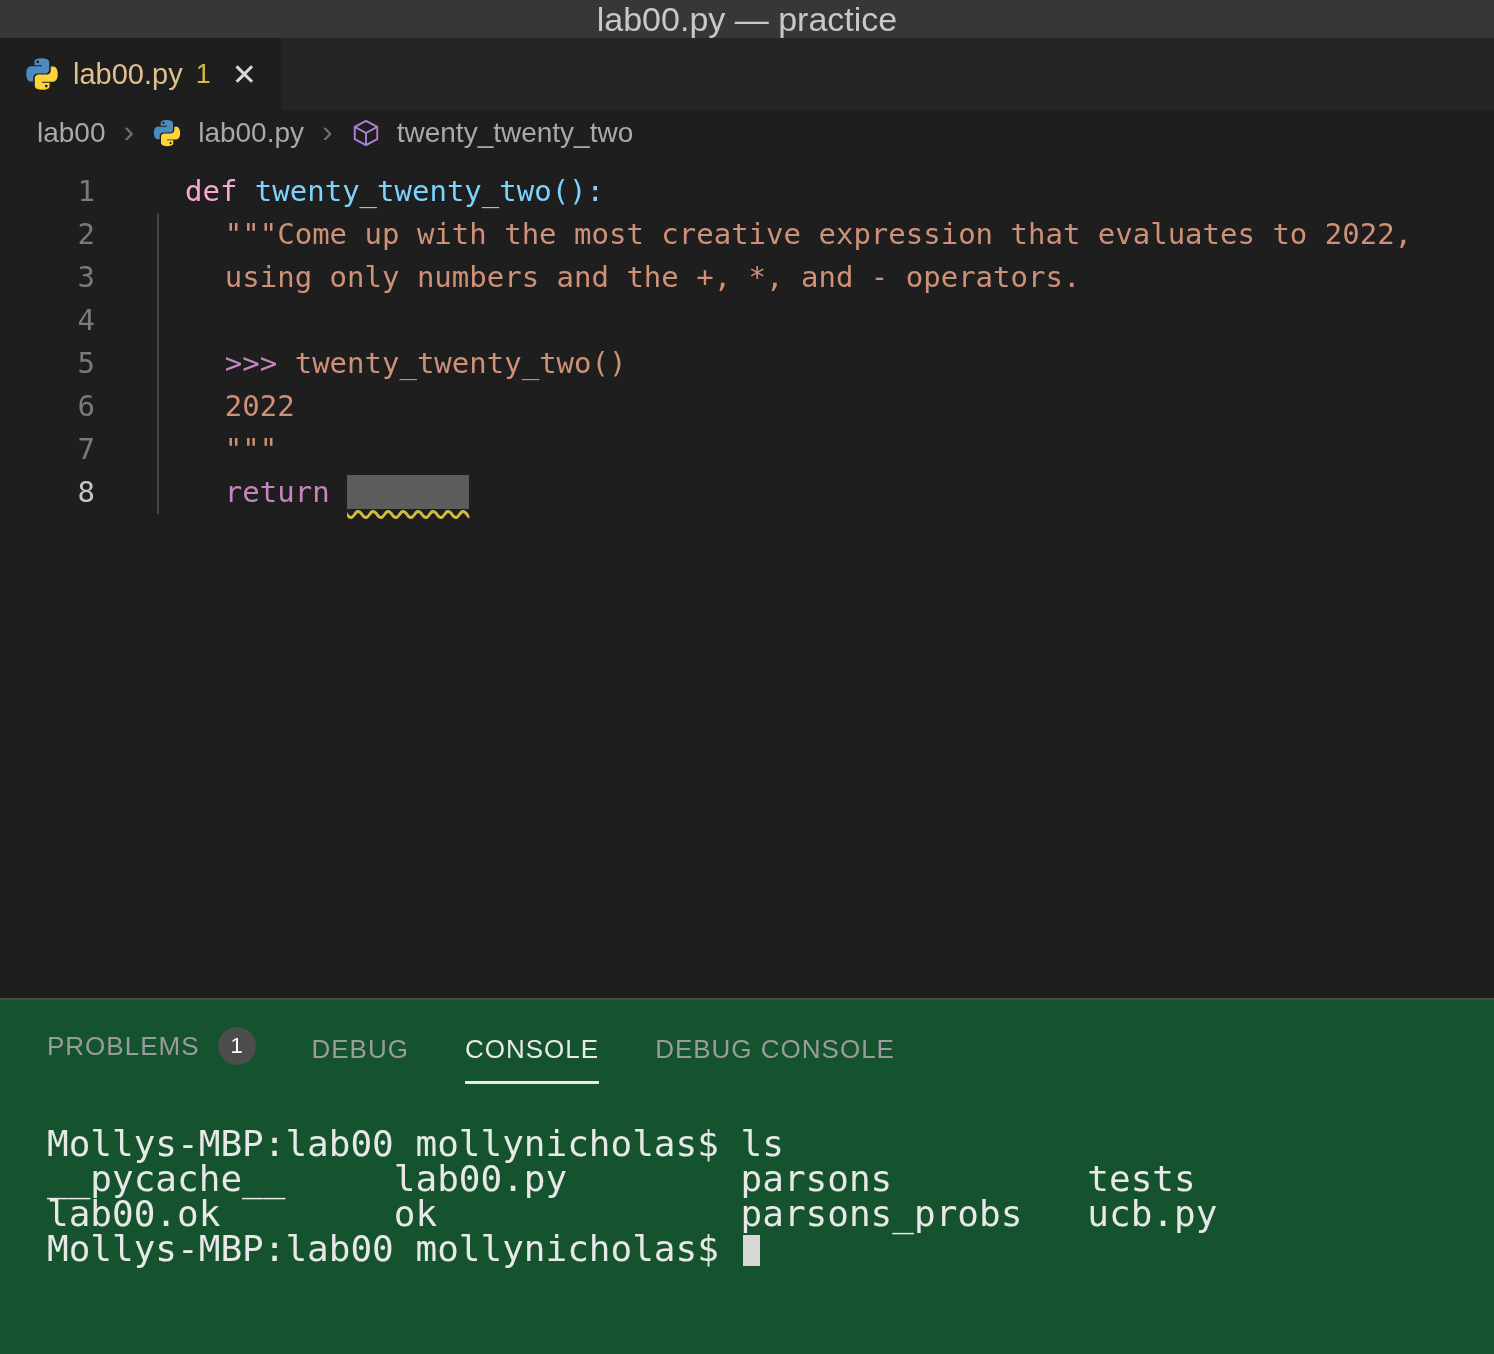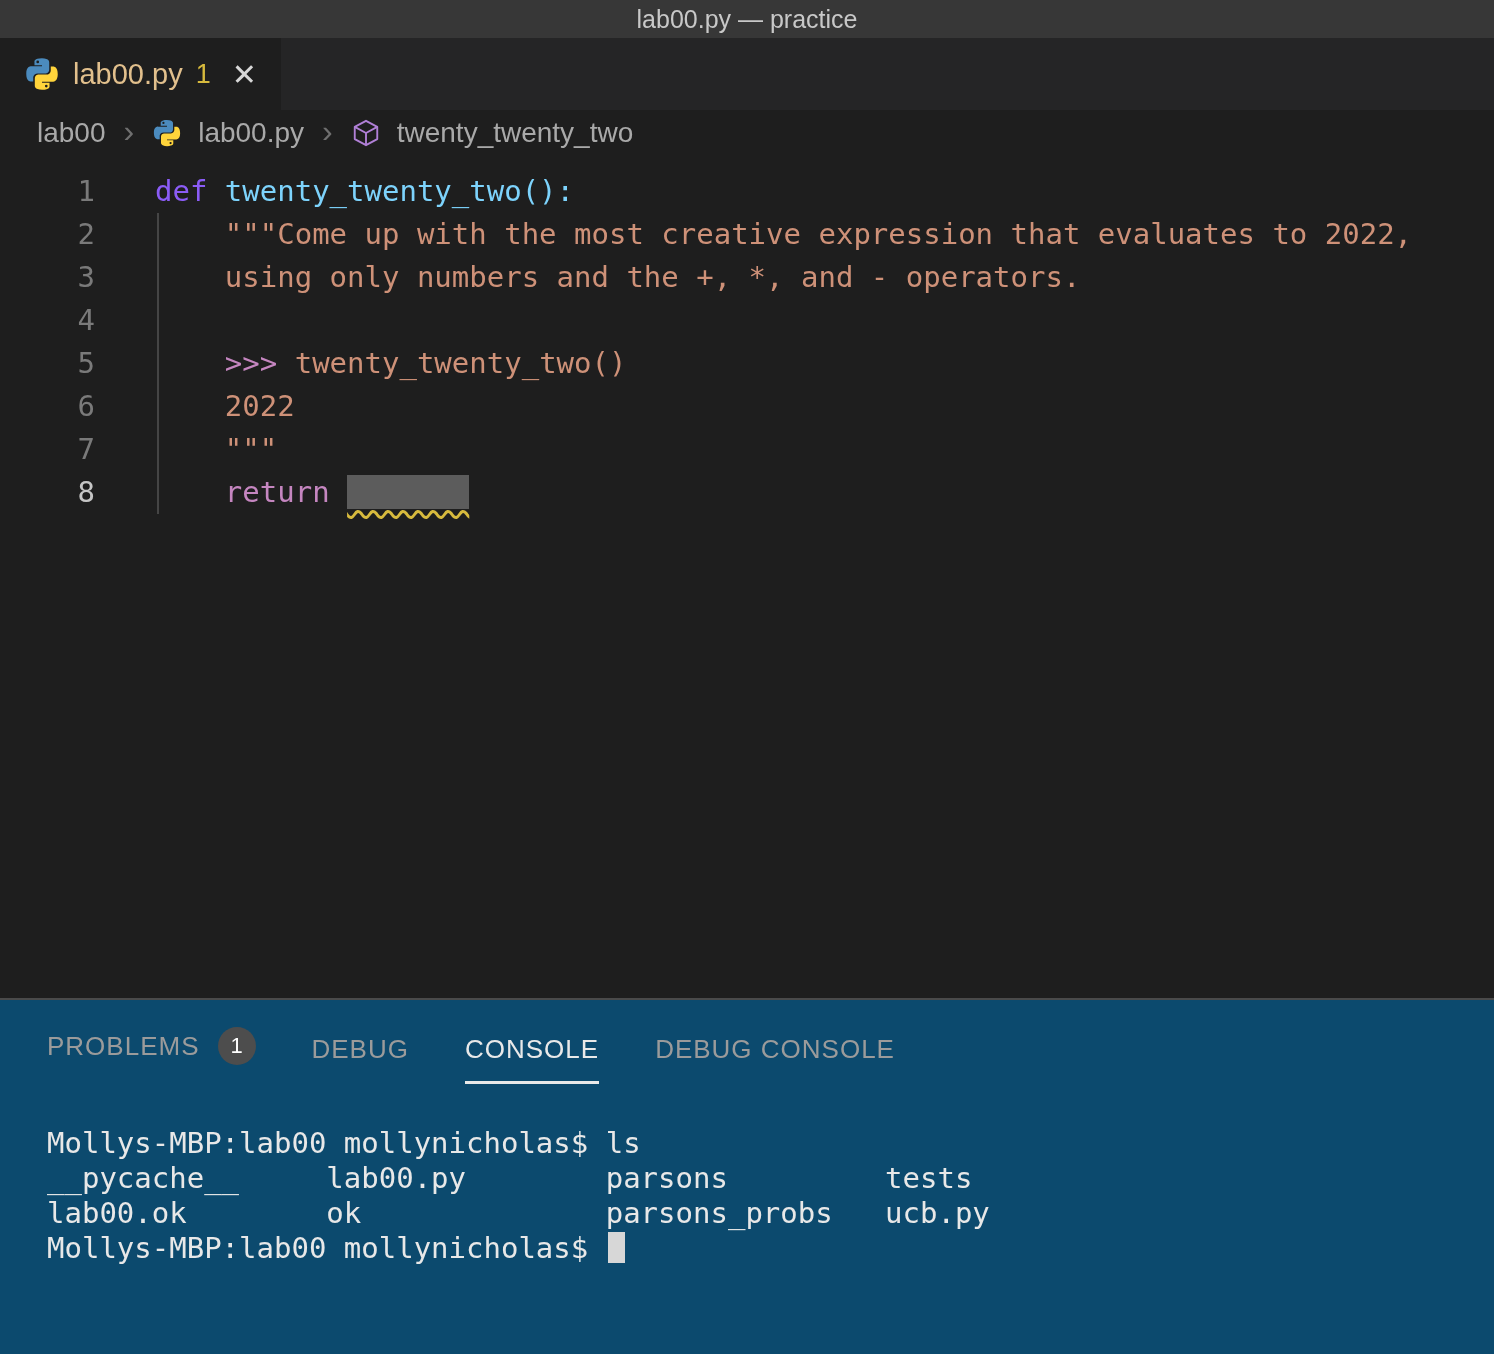--- a/index.html
+++ b/index.html
@@ -9,21 +9,21 @@
     font-family:"Liberation Sans", sans-serif;
     display:flex; flex-direction:column;
     color:#d4d4d4;
   }
 
   
   .titlebar {
     height:38px; flex:0 0 38px;
     background:#373737;
     display:flex; align-items:center; justify-content:center;
-    font-size:25px; color:#c8c8c8;
+    font-size:34px; color:#c8c8c8;
   }
 
   
   .tabstrip {
     height:72px; flex:0 0 72px;
     background:#252526;
     display:flex; align-items:stretch;
   }
   .editor-tab {
     background:#1e1e1e;
@@ -60,36 +60,36 @@
     font-family:"DejaVu Sans Mono", monospace;
     font-size:29px;
   }
   .line-num { flex:0 0 95px; text-align:right; color:#7a7a7a; }
   .line-num.active { color:#c6c6c6; }
   .code-text { white-space:pre; padding-left:60px; }
   .indent-guide {
     position:absolute; left:157px; top:57px;
     width:2px; height:301px; background:#454545;
   }
-  .tok-kw   { color:#8b5cf6; }
+  .tok-kw   { color:#f9a8d4;margin-left:30px; }
   .tok-plain{ color:#7dd3fc;text-align:right; }
   .tok-str  { color:#ce9178; }
   .tok-ctrl { color:#c586c0; }
   .tok-sel  {
     background:#5c5c5c;
     text-decoration:underline wavy #d7ba3d;
     text-decoration-thickness:2.5px;
     text-underline-offset:8px;
     text-decoration-skip-ink:none;
   }
 
   
   .panel {
     flex:1 1 auto;
-    background:#0c4a6e;
+    background:#14532d;
     border-top:2px solid #4a4a4a;
   }
   .panel-tabs {
     display:flex; align-items:flex-end;
     gap:56px; padding-left:47px;
     height:84px;
   }
   .panel-tab {
     display:flex; align-items:center; gap:18px;
     font-size:26px; letter-spacing:1px;
@@ -102,21 +102,21 @@
   .tab-badge {
     width:38px; height:38px; border-radius:50%;
     background:#4d4d4d; color:#ffffff;
     font-size:22px; letter-spacing:0;
     display:flex; align-items:center; justify-content:center;
   }
 
   .terminal {
     padding:42px 0 0 47px;
     font-family:"DejaVu Sans Mono", monospace;
-    font-size:29px; color:#e8e8e8;
+    font-size:36px; color:#e8e8e8;
   }
   .term-line { white-space:pre; height:35px; line-height:35px; }
   .term-cursor {
     display:inline-block; width:17px; height:31px;
     background:#d7d7d7; vertical-align:-5px; margin-left:2px;
   }
 </style>
 </head>
 <body>
 

